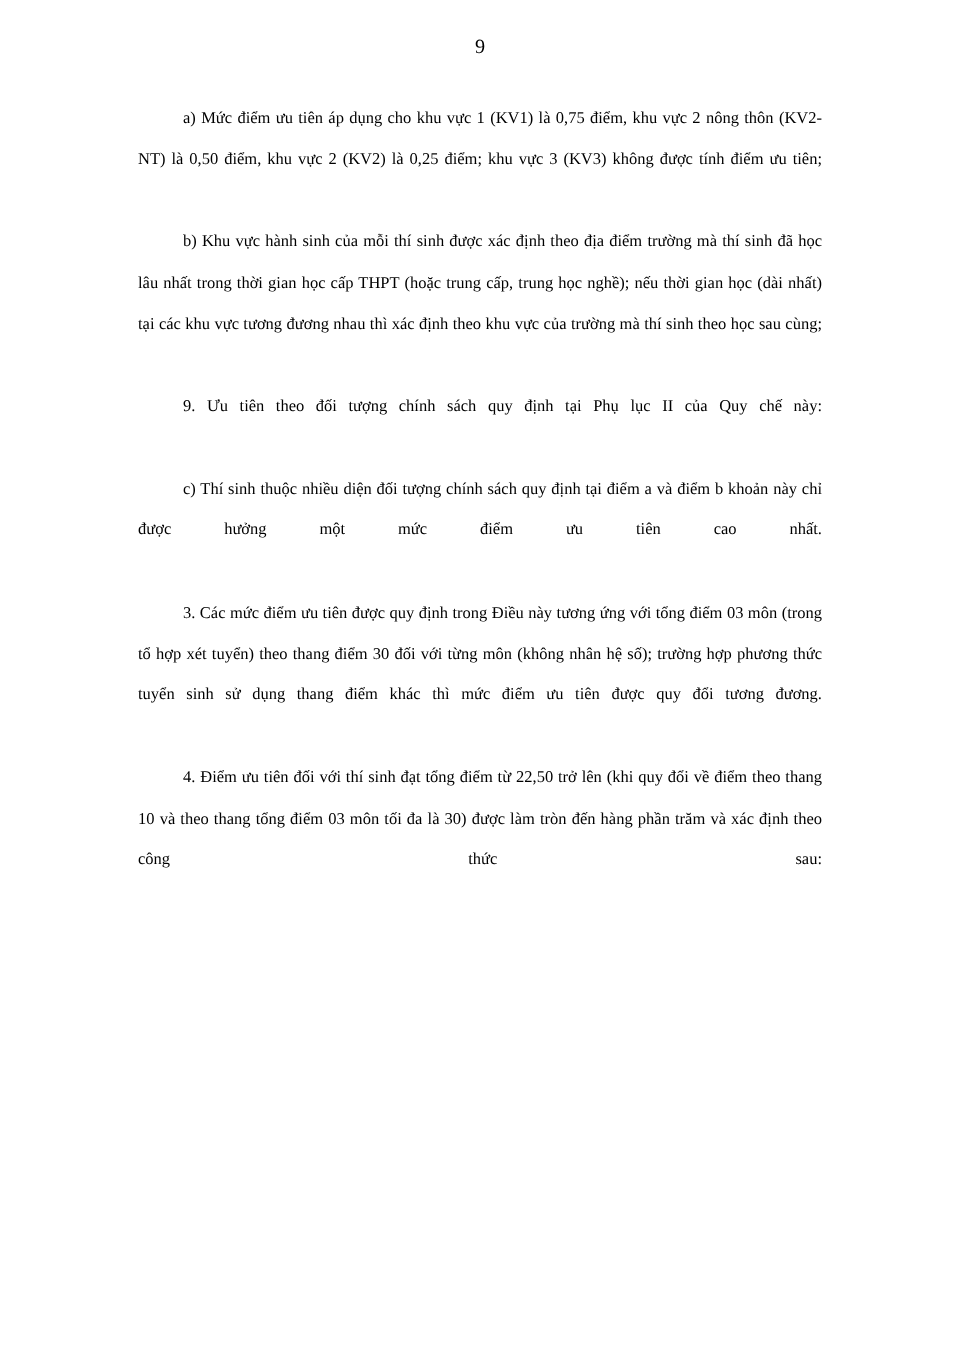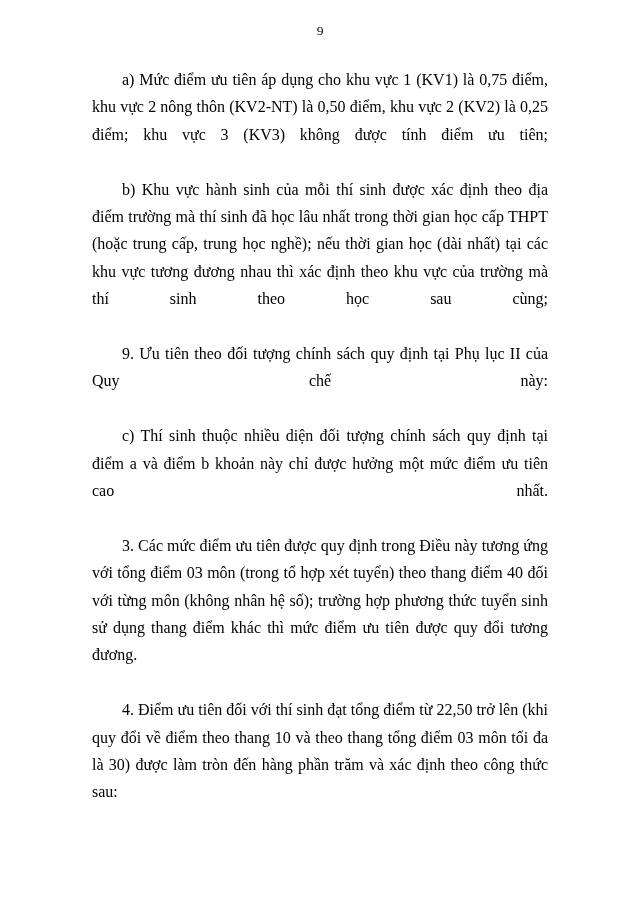--- a/index.html
+++ b/index.html
@@ -31,21 +31,21 @@
     line-height: 1;
   }
   .body-col {
     position: absolute;
     left: 92px;
     top: 66px;
     width: 456px;
   }
   p.para {
     margin: 0 0 0.5px 0;
-    font-size: 16px;
+    font-size: 11px;
     line-height: 27.3px;
     text-align: justify;
     text-justify: inter-word;
     text-indent: 30px;
     hyphens: none;
     word-spacing: 0px;
   }
   
   p.para::after,
   p.formula::after {
@@ -67,18 +67,18 @@
 
     <p class="para">b) Khu vực hành sinh của mỗi thí sinh được xác định theo địa điểm trường mà thí sinh đã học lâu nhất trong thời gian học cấp THPT (hoặc trung cấp, trung học nghề); nếu thời gian học (dài nhất) tại các khu vực tương đương nhau thì xác định theo khu vực của trường mà thí sinh theo học sau cùng;</p>
 
 
     <p class="para">9. Ưu tiên theo đối tượng chính sách quy định tại Phụ lục II của Quy chế này:</p>
 
 
 
     <p class="para">c) Thí sinh thuộc nhiều diện đối tượng chính sách quy định tại điểm a và điểm b khoản này chỉ được hưởng một mức điểm ưu tiên cao nhất.</p>
 
-    <p class="para">3. Các mức điểm ưu tiên được quy định trong Điều này tương ứng với tổng điểm 03 môn (trong tổ hợp xét tuyển) theo thang điểm 40 đối với từng môn (không nhân hệ số); trường hợp phương thức tuyển sinh sử dụng thang điểm khác thì mức điểm ưu tiên được quy đổi tương đương.</p>
+    <p class="para">3. Các mức điểm ưu tiên được quy định trong Điều này tương ứng với tổng điểm 03 môn (trong tổ hợp xét tuyển) theo thang điểm 30 đối với từng môn (không nhân hệ số); trường hợp phương thức tuyển sinh sử dụng thang điểm khác thì mức điểm ưu tiên được quy đổi tương đương.</p>
 
     <p class="para">4. Điểm ưu tiên đối với thí sinh đạt tổng điểm từ 22,50 trở lên (khi quy đổi về điểm theo thang 10 và theo thang tổng điểm 03 môn tối đa là 30) được làm tròn đến hàng phần trăm và xác định theo công thức sau:</p>
 
   </div>
 </div>
 
 </body></html>

